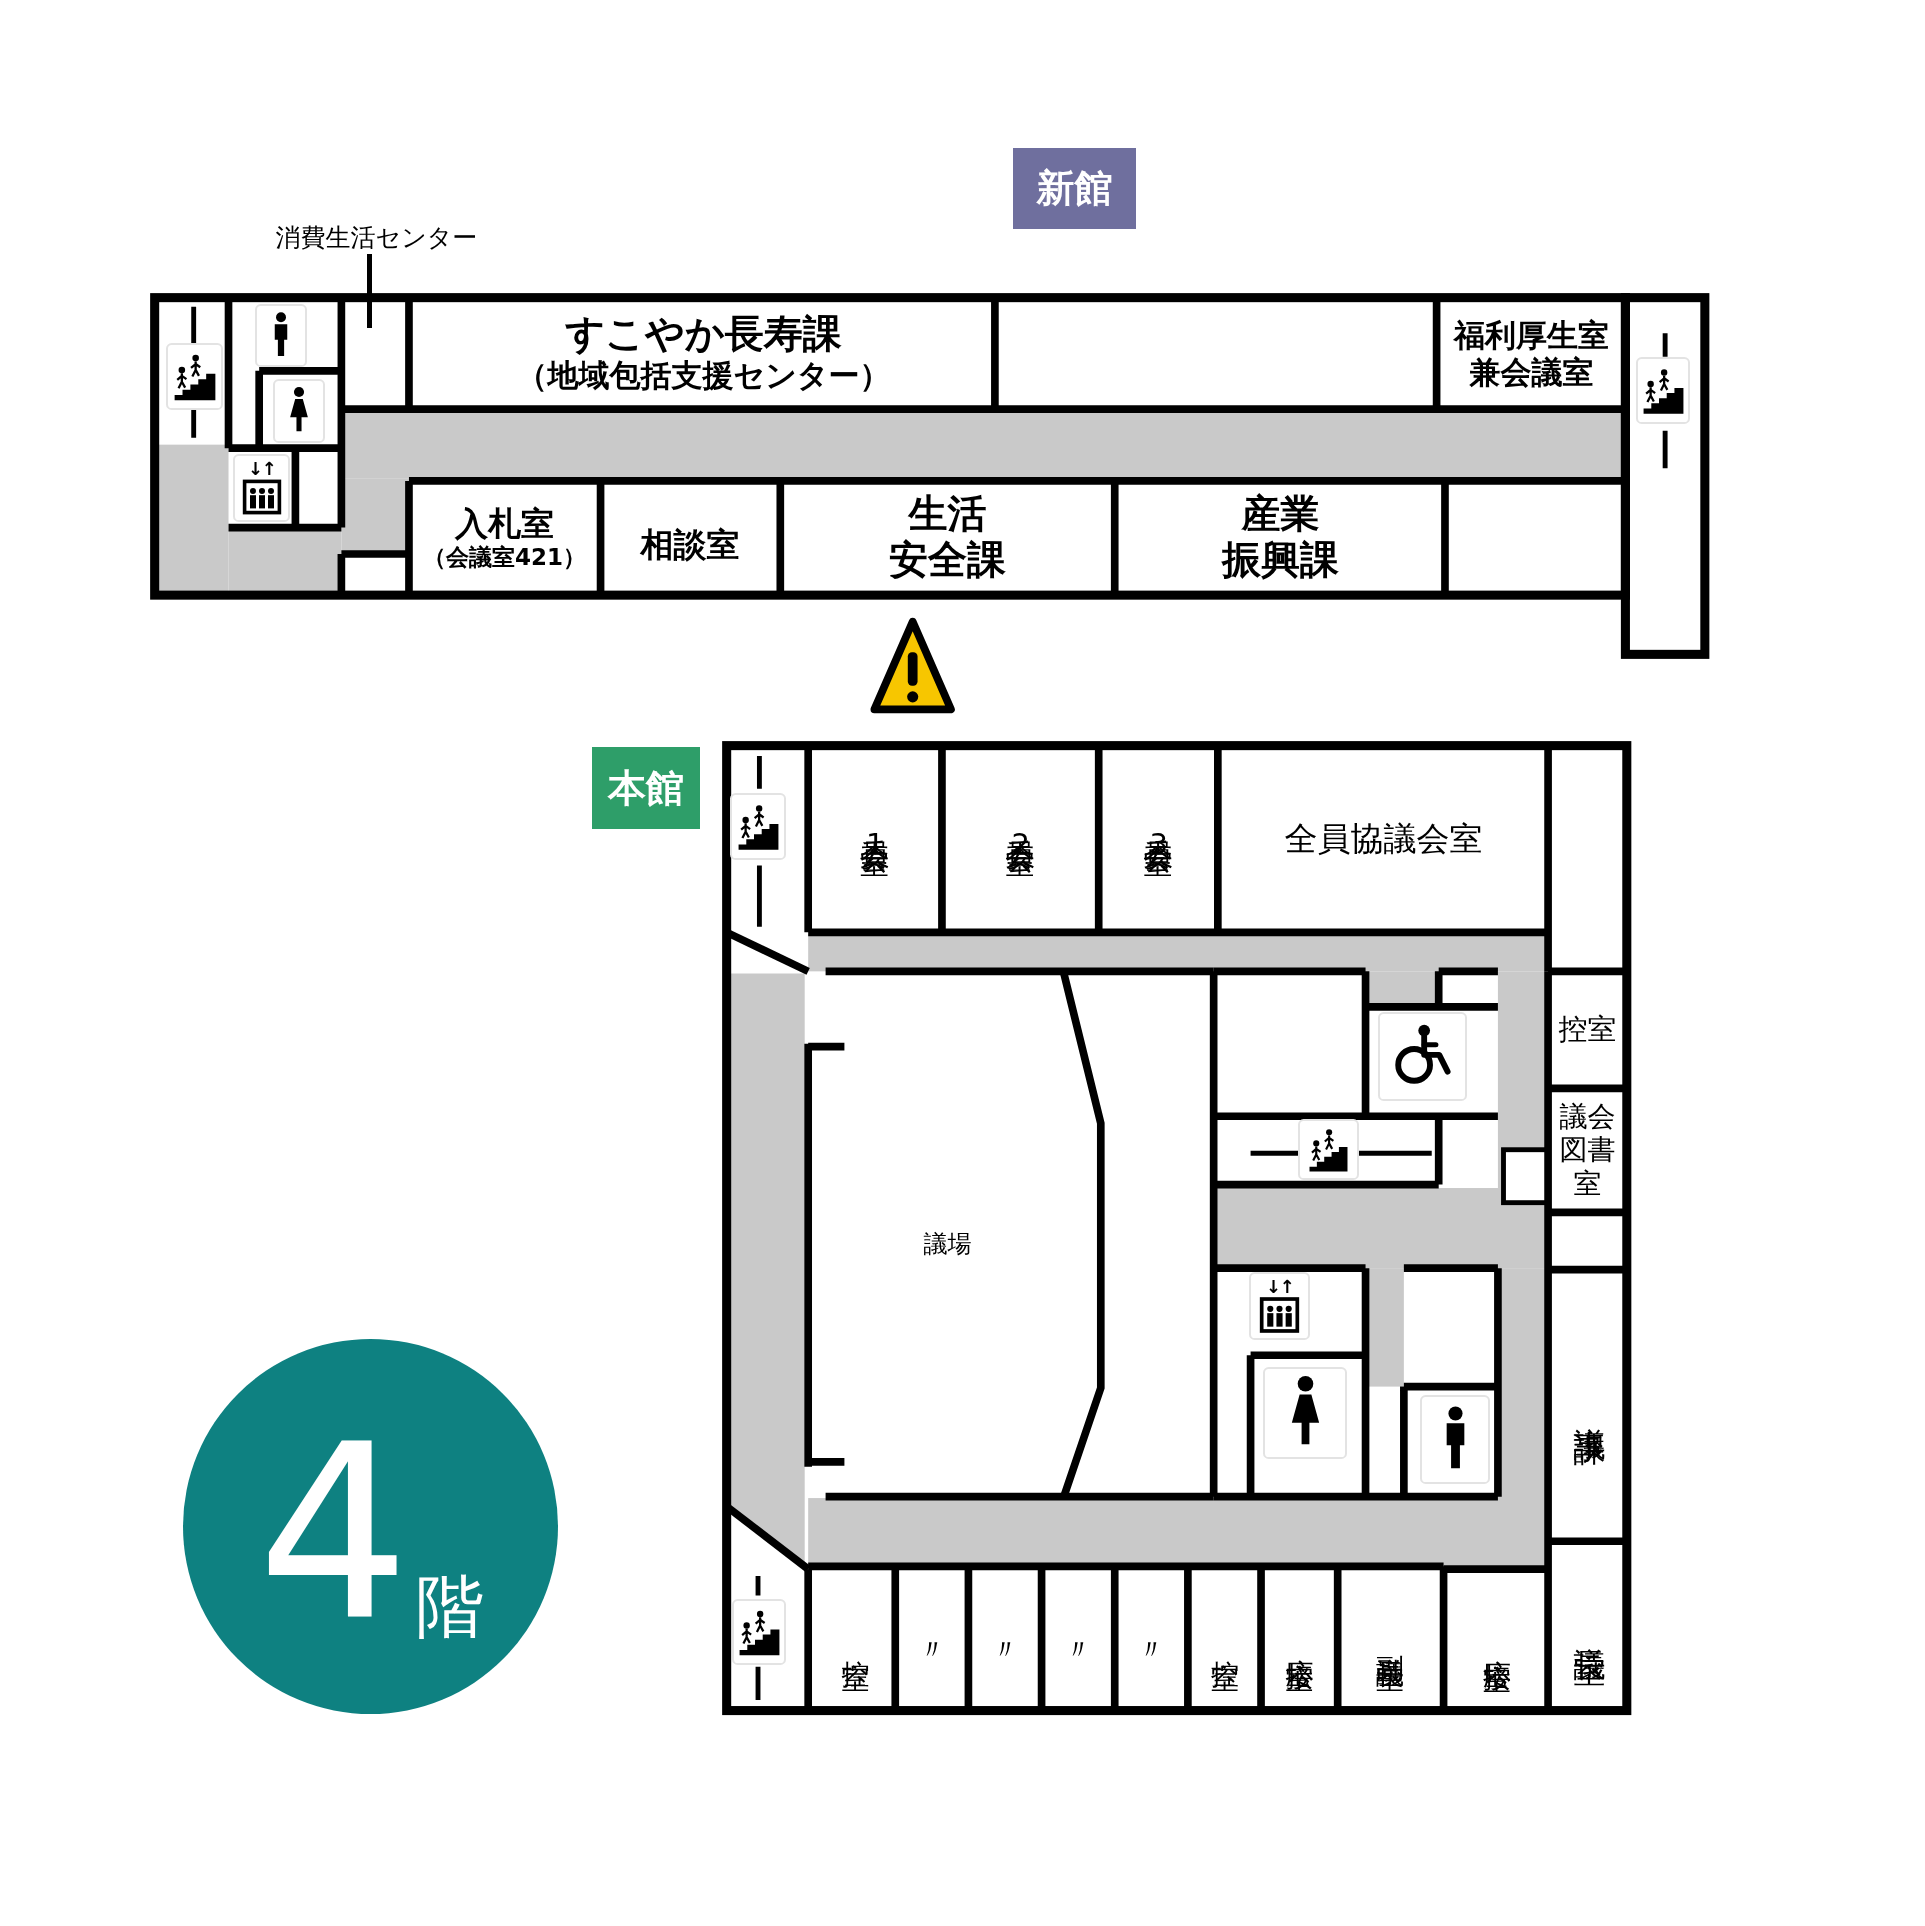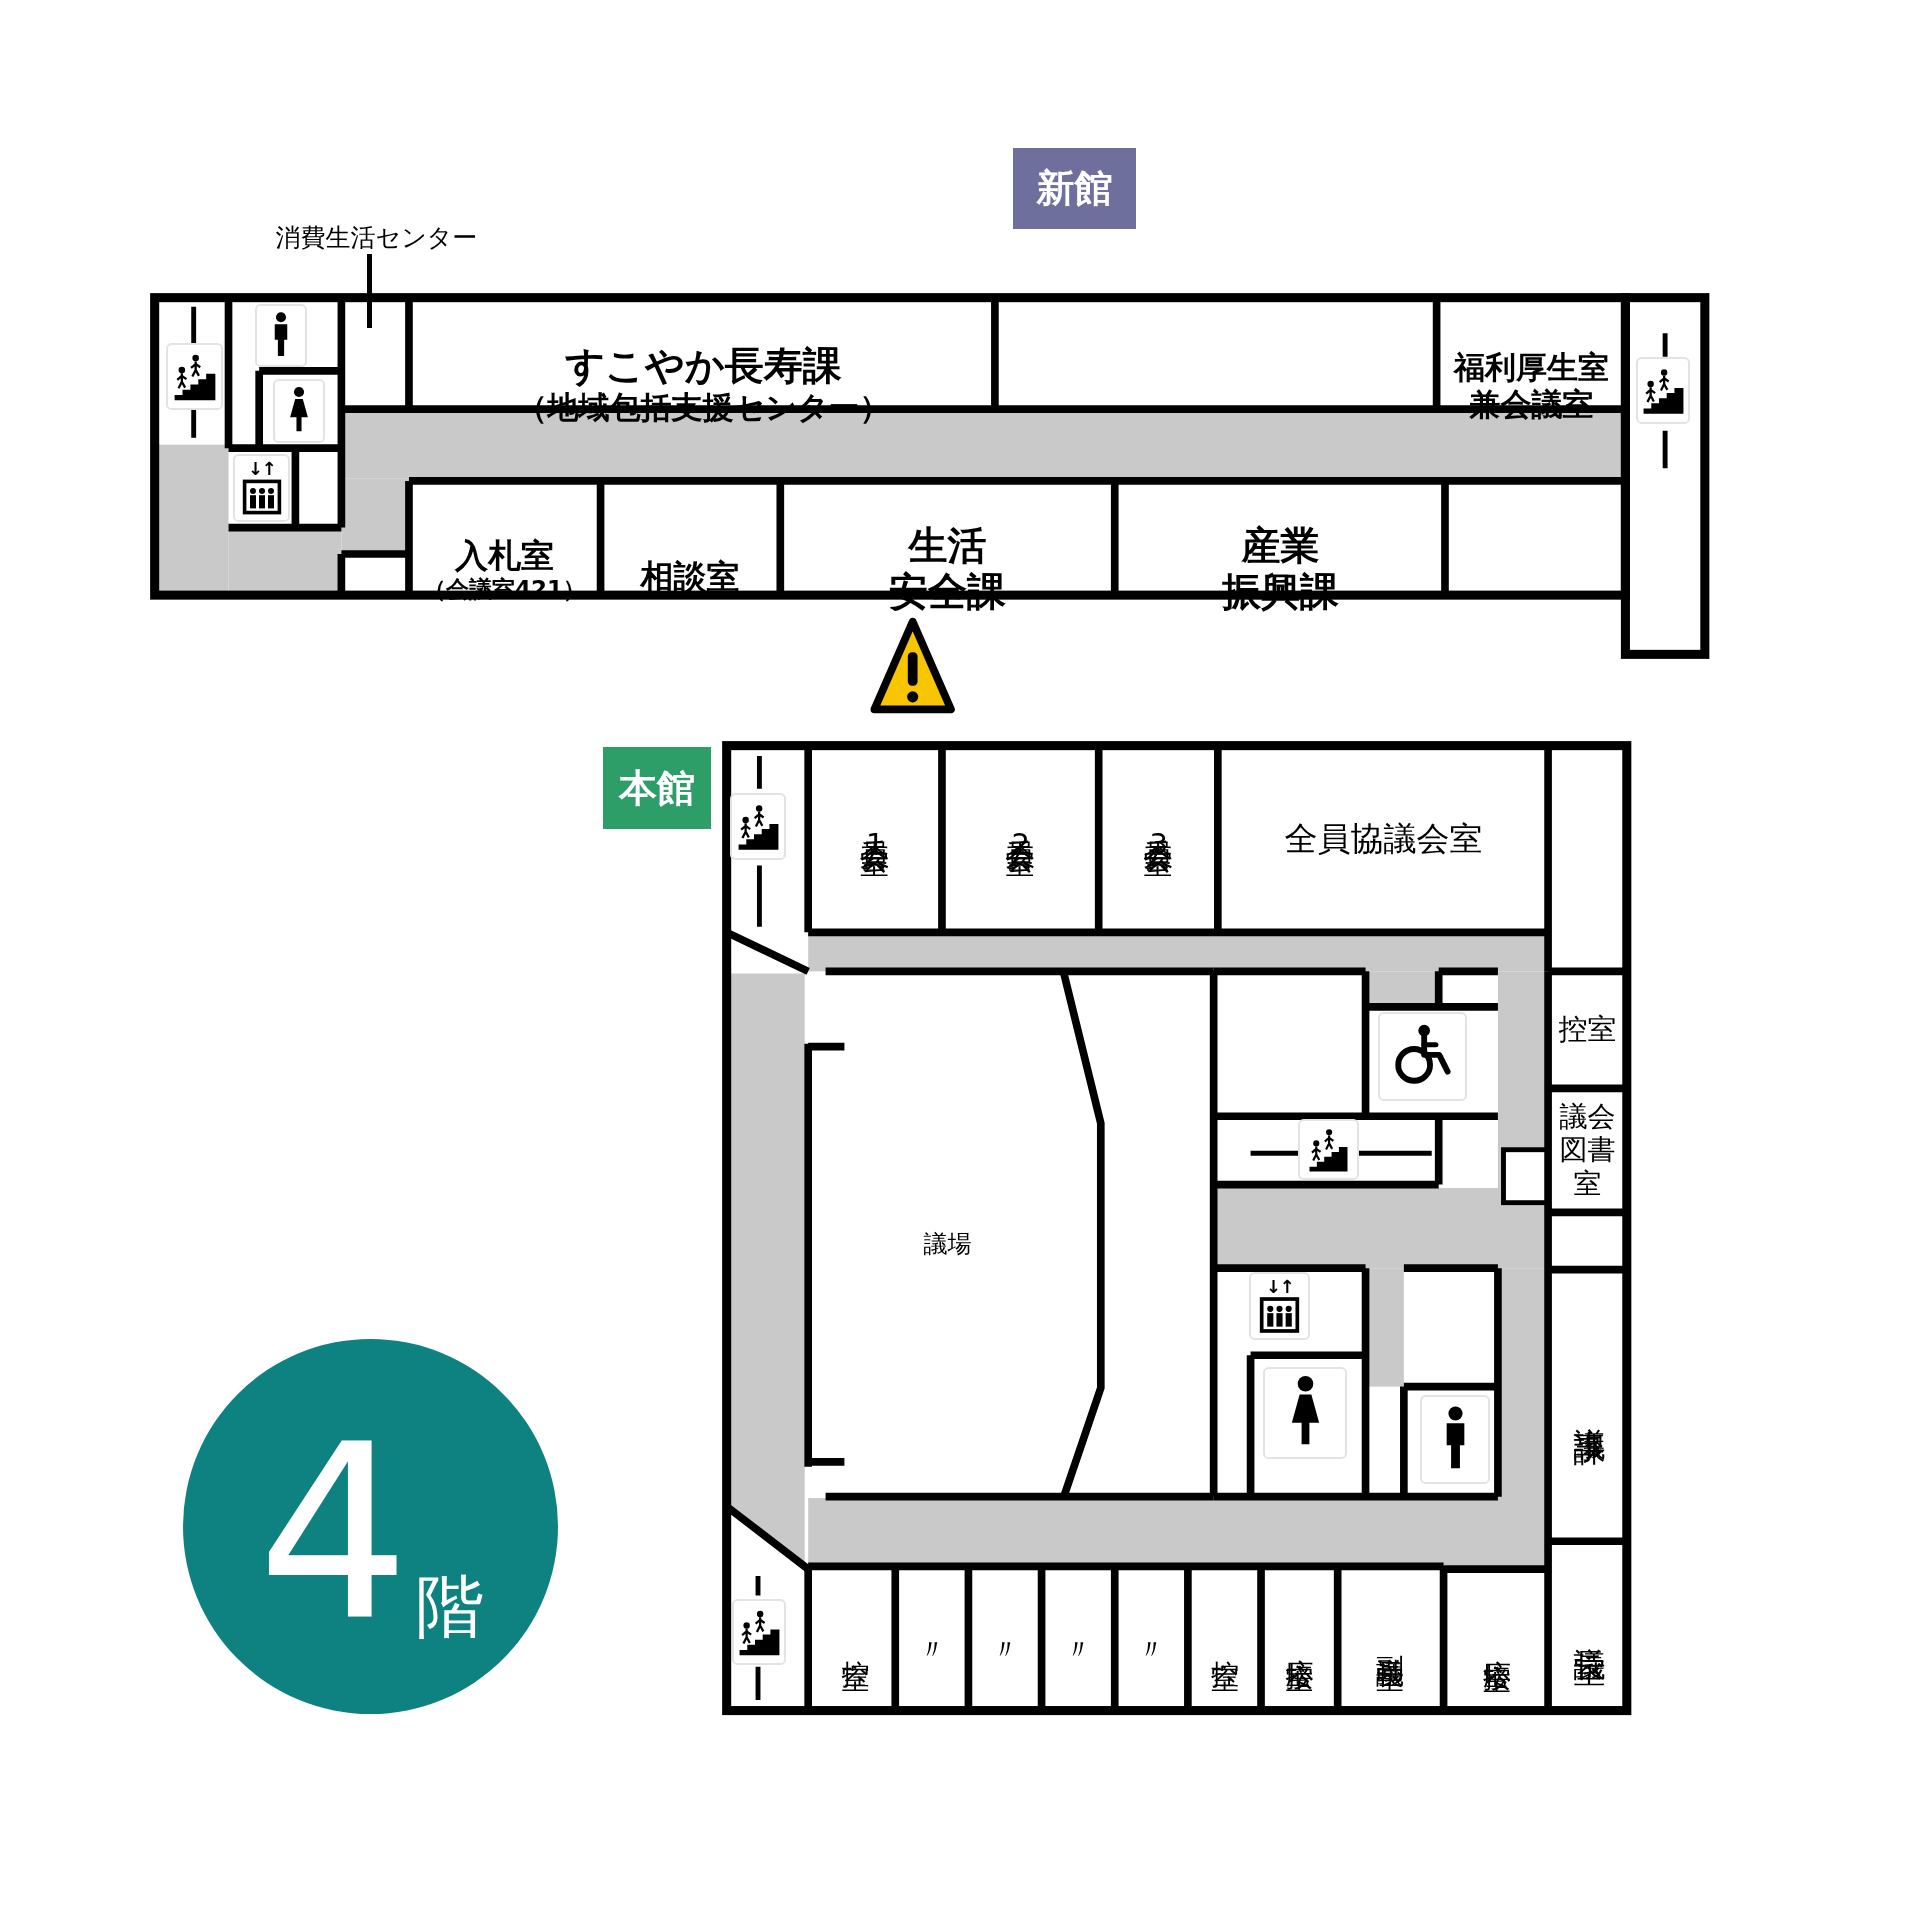--- a/index.html
+++ b/index.html
@@ -5,24 +5,24 @@
   html,body{margin:0;padding:0;background:#fff;}
   body{font-family:"DejaVu Sans","Liberation Sans",sans-serif;color:#000;}
   #stage{position:relative;width:1925px;height:1926px;background:#fff;overflow:hidden;}
   #plan{position:absolute;left:0;top:0;}
   .gray{fill:var(--color-corridor,#C9C9C9);}
   .w{fill:none;stroke:var(--color-wall,#000);stroke-width:11;}
   .wo{fill:none;stroke:var(--color-wall,#000);stroke-width:13;}
   .w2{fill:none;stroke:var(--color-wall,#000);stroke-width:7;}
   .lbl{position:absolute;display:flex;flex-direction:column;align-items:center;justify-content:center;text-align:center;line-height:1.18;}
   .v{writing-mode:vertical-rl;text-orientation:upright;letter-spacing:2.8px;}
-  .b{font-weight:700;margin-top:32px;}
+  .b{font-weight:700;}
   .badge{position:absolute;display:flex;align-items:center;justify-content:center;color:#fff;font-size:38px;font-weight:600;}
   .badge-new{background:var(--color-new_wing_badge,#6F6F9E);}
-  .badge-main{background:var(--color-main_wing_badge,#2E9E69);margin-left:11px;}
+  .badge-main{background:var(--color-main_wing_badge,#2E9E69);}
   .icon-box{position:absolute;background:#fff;border:2.1px solid #e3e3e3;border-radius:5.6px;display:flex;flex-direction:column;align-items:center;justify-content:center;box-sizing:border-box;}
   .icon-box svg{display:block;}
   .elev-arrows{font-size:18px;font-weight:700;line-height:1;letter-spacing:-1.4px;}
   .pointer{position:absolute;background:#000;}
   #floor-circle{position:absolute;border-radius:50%;background:var(--color-floor_circle,#0E8181);
     display:flex;align-items:flex-end;justify-content:center;padding-bottom:73px;box-sizing:border-box;color:#fff;}
   #floor-circle .n{font-size:240px;line-height:0.9;}
   #floor-circle .s{font-size:68px;line-height:1;margin-left:5.6px;}
   #warning-text{position:absolute;display:flex;align-items:center;color:var(--color-warning_text,#E8000F);font-size:37px;}
 </style>

